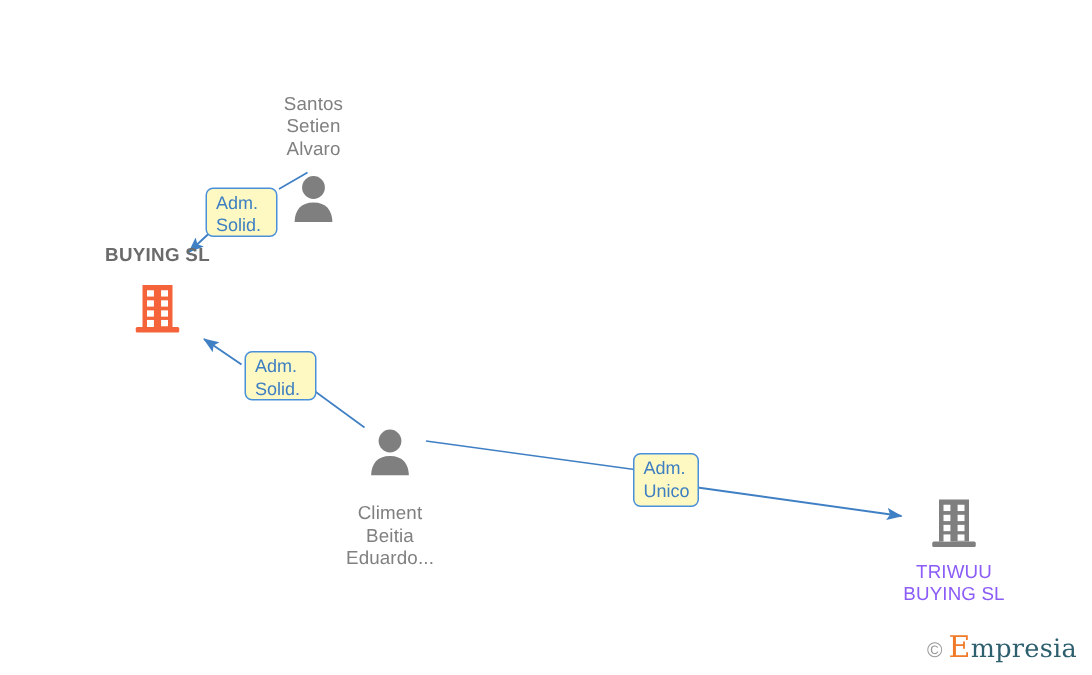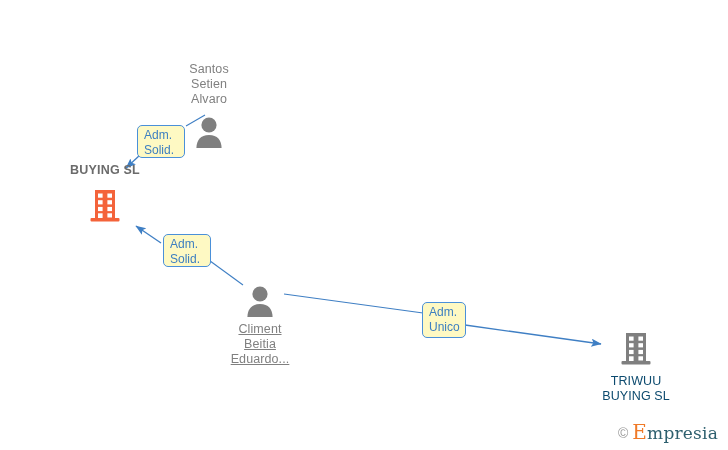--- a/index.html
+++ b/index.html
@@ -33,21 +33,21 @@
   .node-label {
     position: absolute;
     text-align: center;
     color: #808080;
     font-size: 12.5px;
     line-height: 15px;
     white-space: pre-line;
     letter-spacing: 0.1px;
   }
   .node-label.company {
-    color: #0c4a6e;
+    color: #8b5cf6;
   }
   .node-label.focus {
     color: #6b6b6b;
     font-weight: bold;
     font-size: 12.5px;
     letter-spacing: 0.2px;
   }
 
   .person-icon {
     position: absolute;
@@ -154,21 +154,21 @@
   </div>
 
   <div class="rel-box" style="left:163px; top:234px; width:48px; height:33px;">Adm.
 Solid.</div>
 
   <div class="node" style="left:214px; top:285px; width:92px; height:90px;">
     <svg class="person-icon" style="left:31px; top:0px;" viewBox="0 0 30 32">
       <circle cx="15" cy="9" r="7.6" fill="#7f7f7f"></circle>
       <path d="M15,19 C6.5,19 2.6,24.2 2.4,32 L27.6,32 C27.4,24.2 23.5,19 15,19 Z" fill="#7f7f7f"></path>
     </svg>
-    <div class="node-label" style="left:0; top:37px; width:92px;text-decoration:underline;">Climent
+    <div class="node-label" style="left:0; top:50px; width:92px;">Climent
 Beitia
 Eduardo...</div>
   </div>
 
   <div class="rel-box" style="left:422px; top:302px; width:44px; height:36px;">Adm.
 Unico</div>
 
   <div class="node" style="left:583px; top:332px; width:106px; height:80px;">
     <svg class="building-icon" style="left:37px; top:0px;" viewBox="0 0 32 34">
       <rect x="6" y="1" width="20" height="28" fill="#7f7f7f"></rect>

